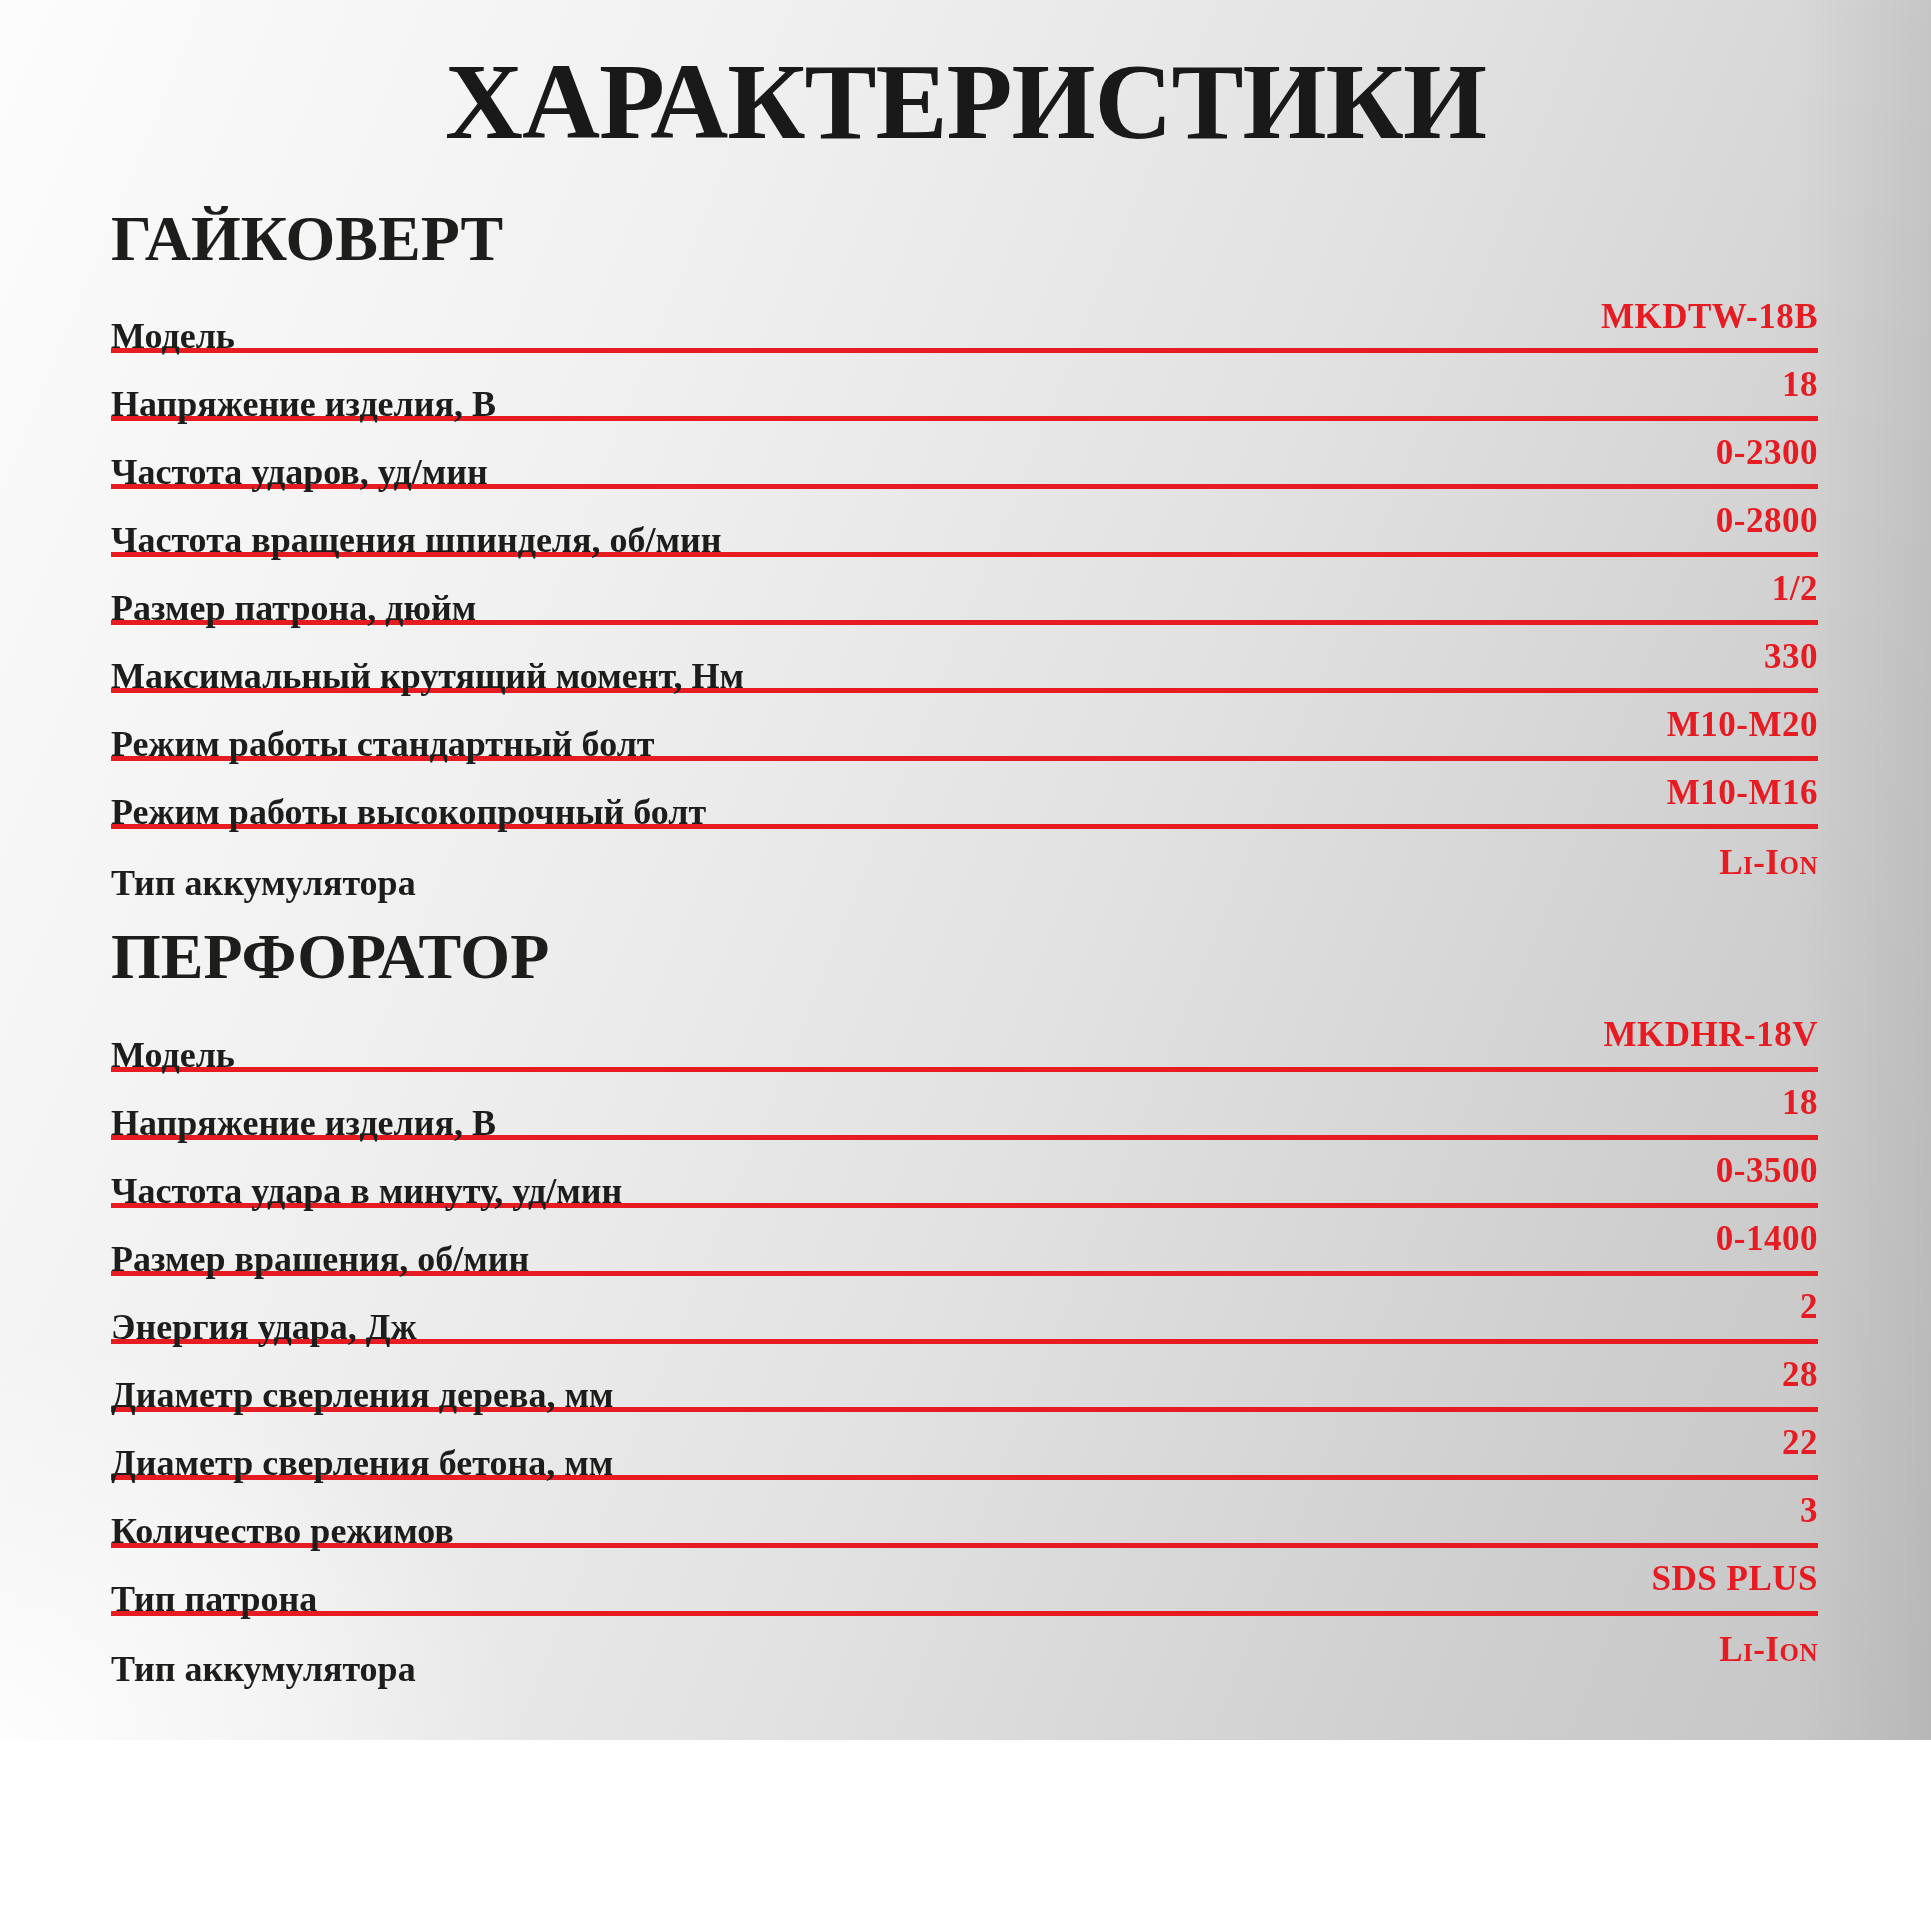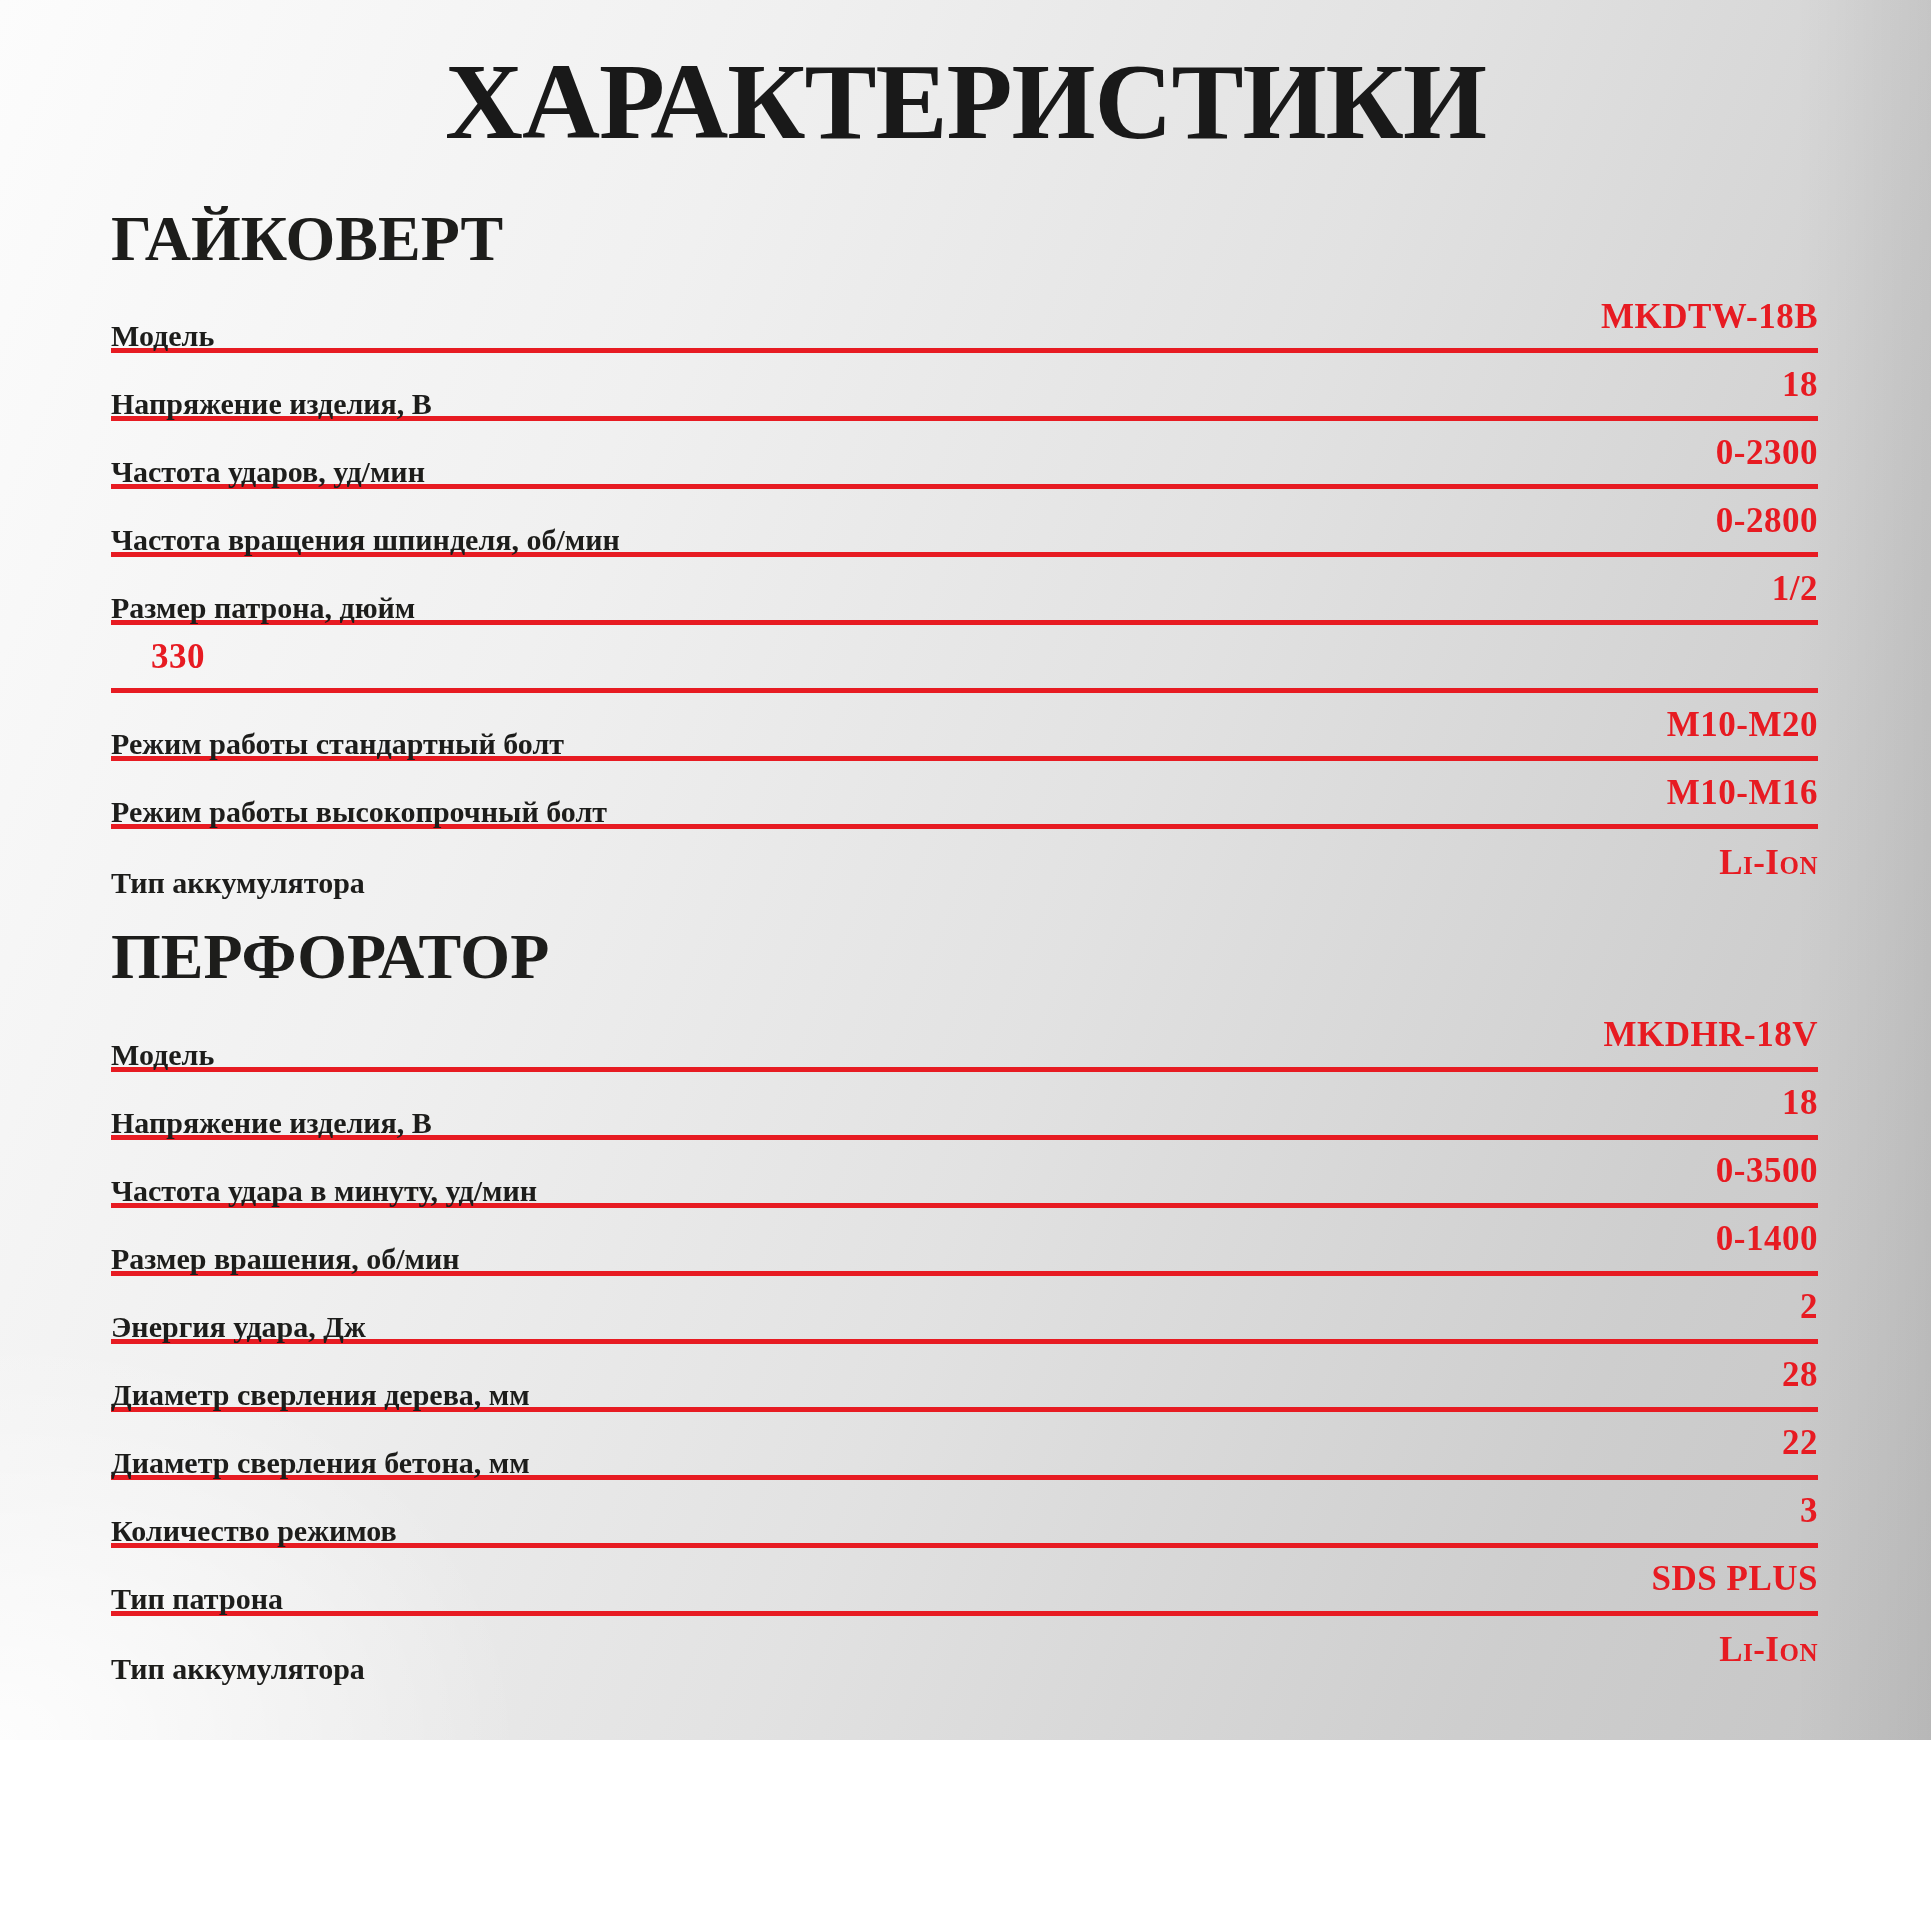--- a/index.html
+++ b/index.html
@@ -37,21 +37,21 @@
   .spec-row {
     box-sizing: border-box;
     height: 68px;
     display: flex;
     align-items: center;
     justify-content: space-between;
     border-bottom: 5.8px solid #e71b22;
   }
   .spec-row:last-child { border-bottom: none; }
   .spec-label {
-    font-size: 30px;
+    font-size: 36px;
     font-weight: 700;
     color: #1d1d1b;
     white-space: nowrap;
     margin-top: 39px;
   }
   .spec-value {
     font-size: 35px;
     font-weight: 700;
     color: #e71b22;
     letter-spacing: 0.5px;
@@ -84,20 +84,21 @@
       </div>
       <div class="spec-row">
         <span class="spec-label">Частота вращения шпинделя, об/мин</span>
         <span class="spec-value">0-2800</span>
       </div>
       <div class="spec-row">
         <span class="spec-label">Размер патрона, дюйм</span>
         <span class="spec-value">1/2</span>
       </div>
       <div class="spec-row">
+        <span class="spec-label">Максимальный крутящий момент, Нм</span>
         <span class="spec-value">330</span>
       </div>
       <div class="spec-row">
         <span class="spec-label">Режим работы стандартный болт</span>
         <span class="spec-value">M10-M20</span>
       </div>
       <div class="spec-row">
         <span class="spec-label">Режим работы высокопрочный болт</span>
         <span class="spec-value">M10-M16</span>
       </div>

